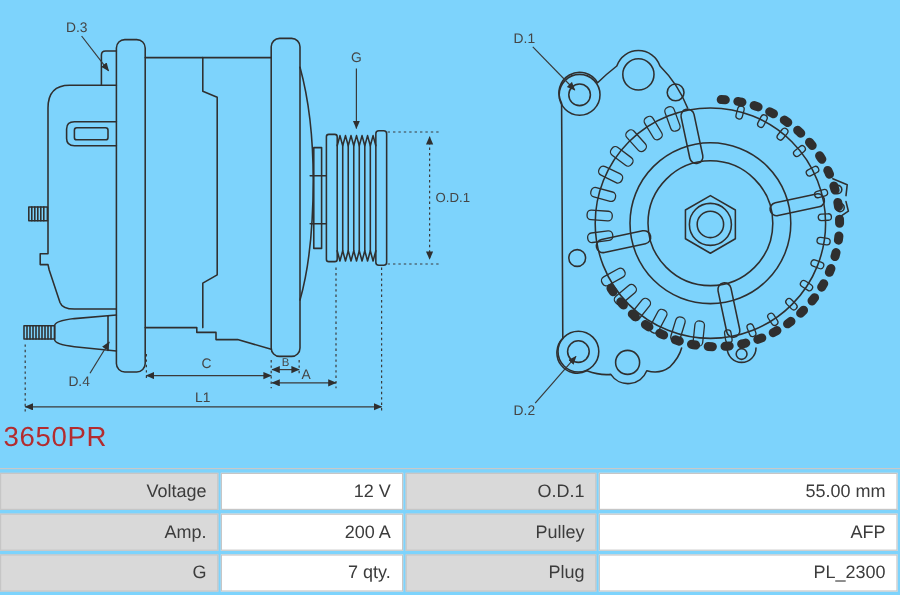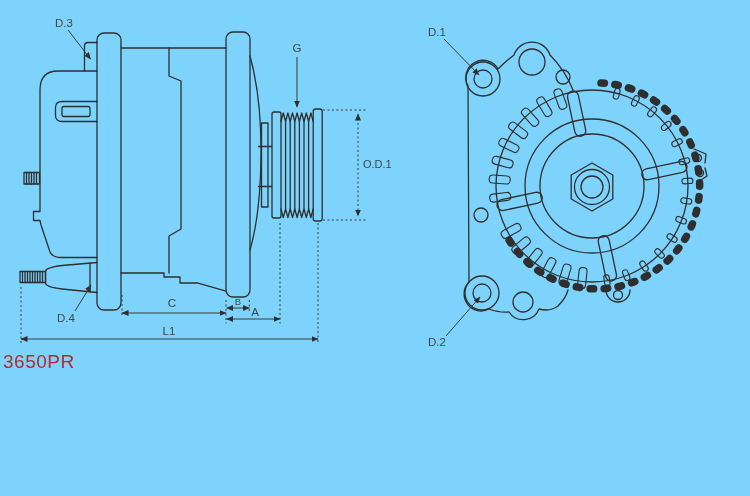--- a/index.html
+++ b/index.html
@@ -1,19 +1,19 @@
 <!DOCTYPE html>
 <html><head>
 <meta charset="utf-8">
 <style>
   html,body{margin:0;padding:0;background:#fff;}
   .page{position:relative;width:750px;height:496px;background:#7dd3fc;overflow:hidden;
         font-family:"Liberation Sans",sans-serif;color:#3c3c3c;}
   svg text{font-family:"Liberation Sans",sans-serif;fill:#454545;}
-  .partno{position:absolute;left:3px;top:351px;font-size:19px;letter-spacing:.5px;
+  .partno{position:absolute;left:3px;top:351px;font-size:23px;letter-spacing:.5px;
           color:#b32c2f;font-weight:400;}
   .table-wrap{position:absolute;left:0;top:390px;width:750px;height:106px;overflow:hidden;
               border-top:1px solid #c9c9c9;}
   table.spec{border-collapse:separate;border-spacing:2px 3px;margin-left:-2px;
              table-layout:fixed;font-size:15px;}
   table.spec td{height:29px;padding:0 9px 0 2px;text-align:right;vertical-align:middle;
                 border:1px solid #c6c6c6;white-space:nowrap;overflow:hidden;}
   td.lbl{background:#d9d9d9;}
   td.val{background:#ffffff;border-color:#d2d2d2;}
   .c1{width:172px}.c2{width:141px}.c3{width:149px}.c4{width:240px}
@@ -181,14 +181,39 @@
       <path d="M446,336 L480,297" marker-end="url(#arwE)"></path>
     </g>
     <text x="428" y="36" font-size="11.5">D.1</text>
     <text x="428" y="346" font-size="11.5">D.2</text>
   </svg>
 
   
   <div class="partno">3650PR</div>
 
   
+  <div class="table-wrap">
+    <table class="spec">
+      <tbody>
+          <tr>
+        <td class="lbl c1">Voltage</td>
+        <td class="val c2">12 V</td>
+        <td class="lbl c3">O.D.1</td>
+        <td class="val c4">55.00 mm</td>
+      </tr>
+      <tr>
+        <td class="lbl c1">Amp.</td>
+        <td class="val c2">200 A</td>
+        <td class="lbl c3">Pulley</td>
+        <td class="val c4">AFP</td>
+      </tr>
+      <tr>
+        <td class="lbl c1">G</td>
+        <td class="val c2">7 qty.</td>
+        <td class="lbl c3">Plug</td>
+        <td class="val c4">PL_2300</td>
+      </tr>
+
+    </tbody>
+      </table>
+  </div>
 
 </div>
 
 </body></html>

